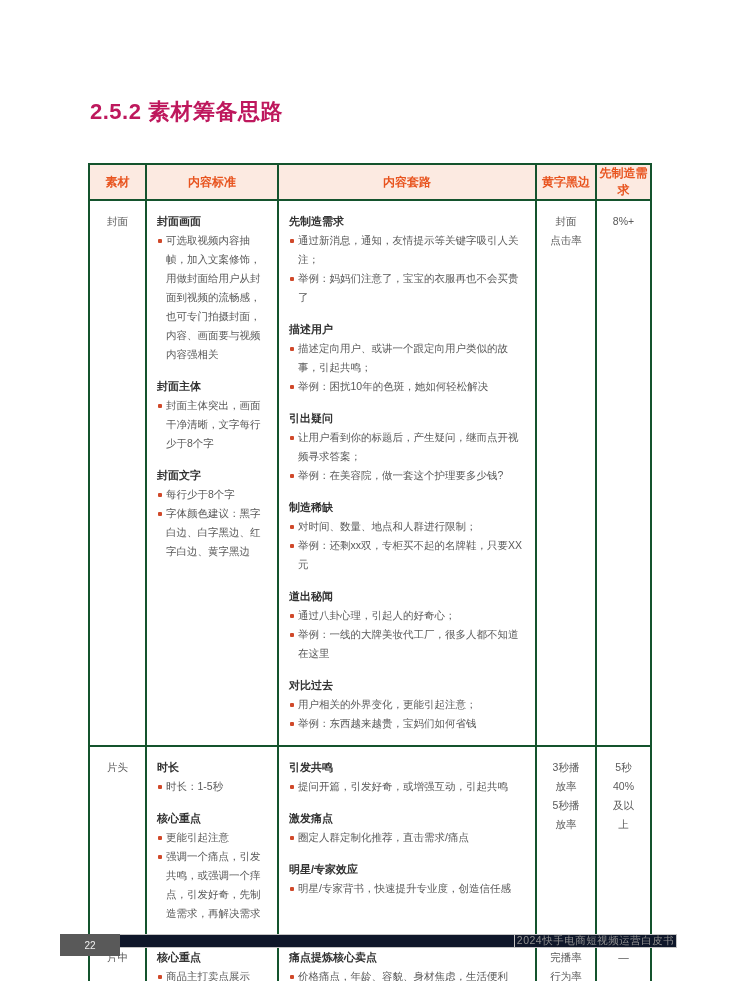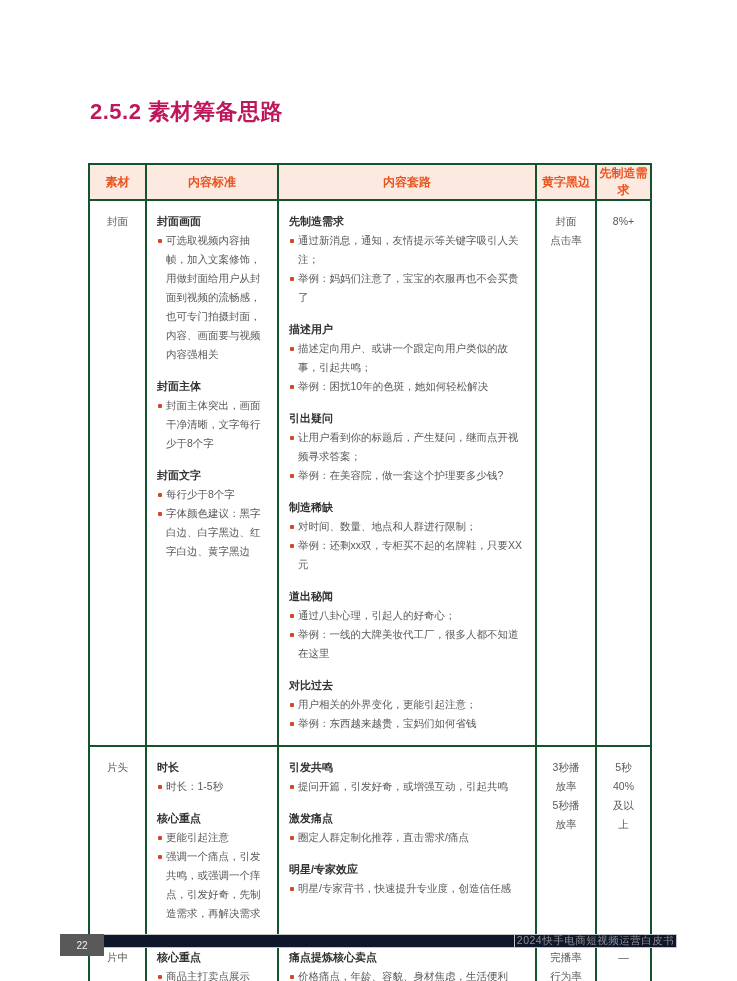--- a/index.html
+++ b/index.html
@@ -38,21 +38,21 @@
     position: absolute; left: 1px; top: 8px; width: 4px; height: 4px;
     background: #D0492A; border-radius: 1px;
   }
   .metric-line, .ref-line { line-height: 19px; }
 
   .footer {
     position: absolute; left: 60px; top: 934px; width: 617px; height: 22px;
     display: flex; font-size: 10.5px;
   }
   .page-num {
-    width: 44px; height: 22px; background: #595959; color: #F0F0F0;
+    width: 60px; height: 22px; background: #595959; color: #F0F0F0;
     display: flex; align-items: center; justify-content: center;
     font-size: 10px; flex: 0 0 auto;
   }
   .footer-bar {
     flex: 1; height: 14px; border: 1px solid #C4C4C4; border-left: none;
     display: flex; background: #0f172a;
   }
   .footer-spacer { flex: 1; }
   .footer-label {
     flex: 0 0 162px; border-left: 1px solid #C4C4C4;

